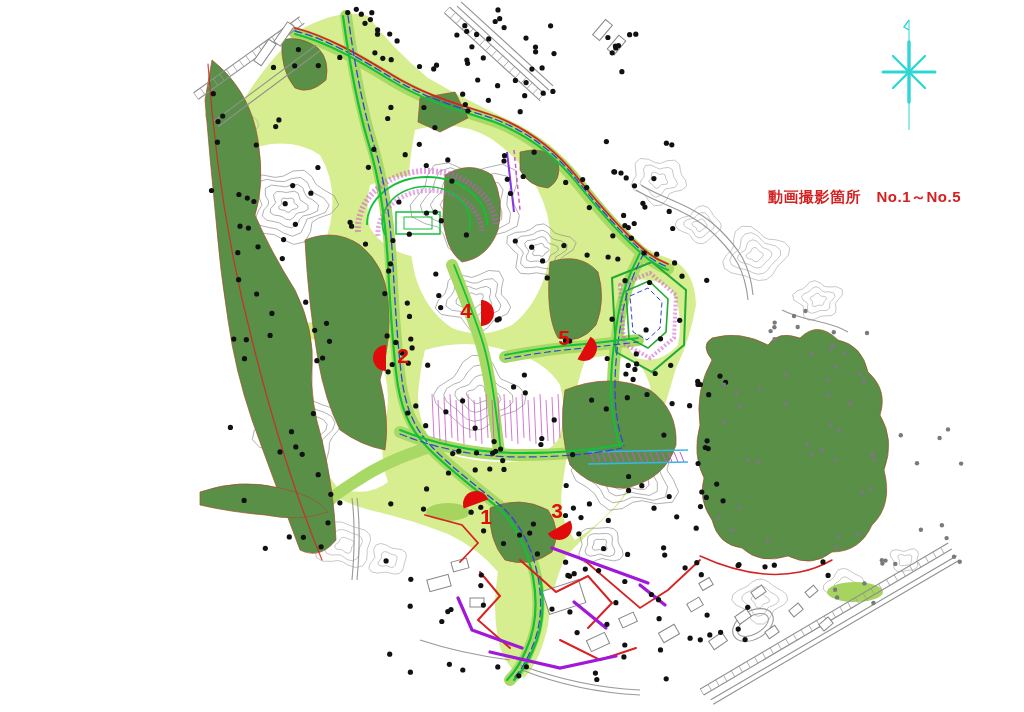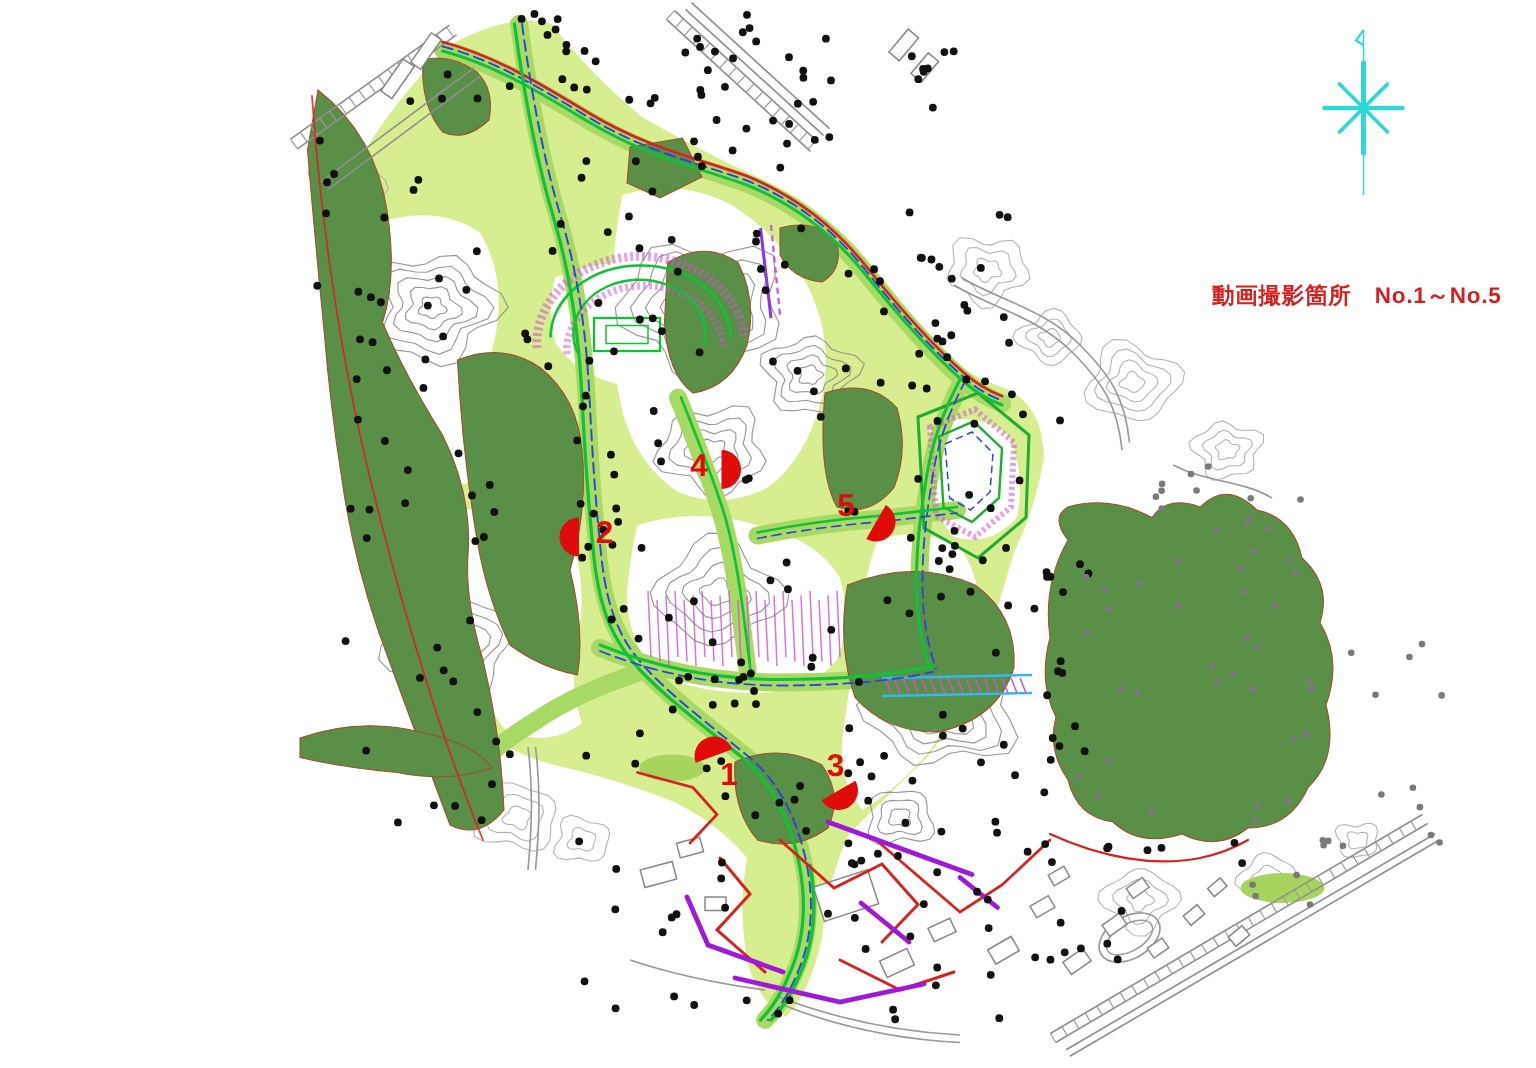--- a/index.html
+++ b/index.html
@@ -1,20 +1,20 @@
 <!DOCTYPE html>
 <html><head>
 <meta charset="utf-8">
 <style>
   html,body{margin:0;padding:0;background:#ffffff;}
   .stage{position:relative;width:1024px;height:712px;background:#ffffff;overflow:hidden;
          font-family:"Liberation Sans",sans-serif;}
   .stage svg.basemap{position:absolute;left:0;top:0;}
   .map-title{position:absolute;left:768px;top:188px;font-size:15px;font-weight:600;
-             letter-spacing:0.5px;color:#d42020;white-space:nowrap;margin-left:40px;}
+             letter-spacing:0.5px;color:#d42020;white-space:nowrap;}
   .marker{position:absolute;transform:translate(-50%,-52%);color:#e00b0b;
           font-size:21px;font-weight:bold;line-height:1;}
   .fan{position:absolute;width:34px;height:34px;transform:translate(-50%,-50%);}
   .compass{position:absolute;left:859px;top:12px;width:100px;height:126px;}
 </style>
 </head>
 <body>
 
 <div class="stage">
 

